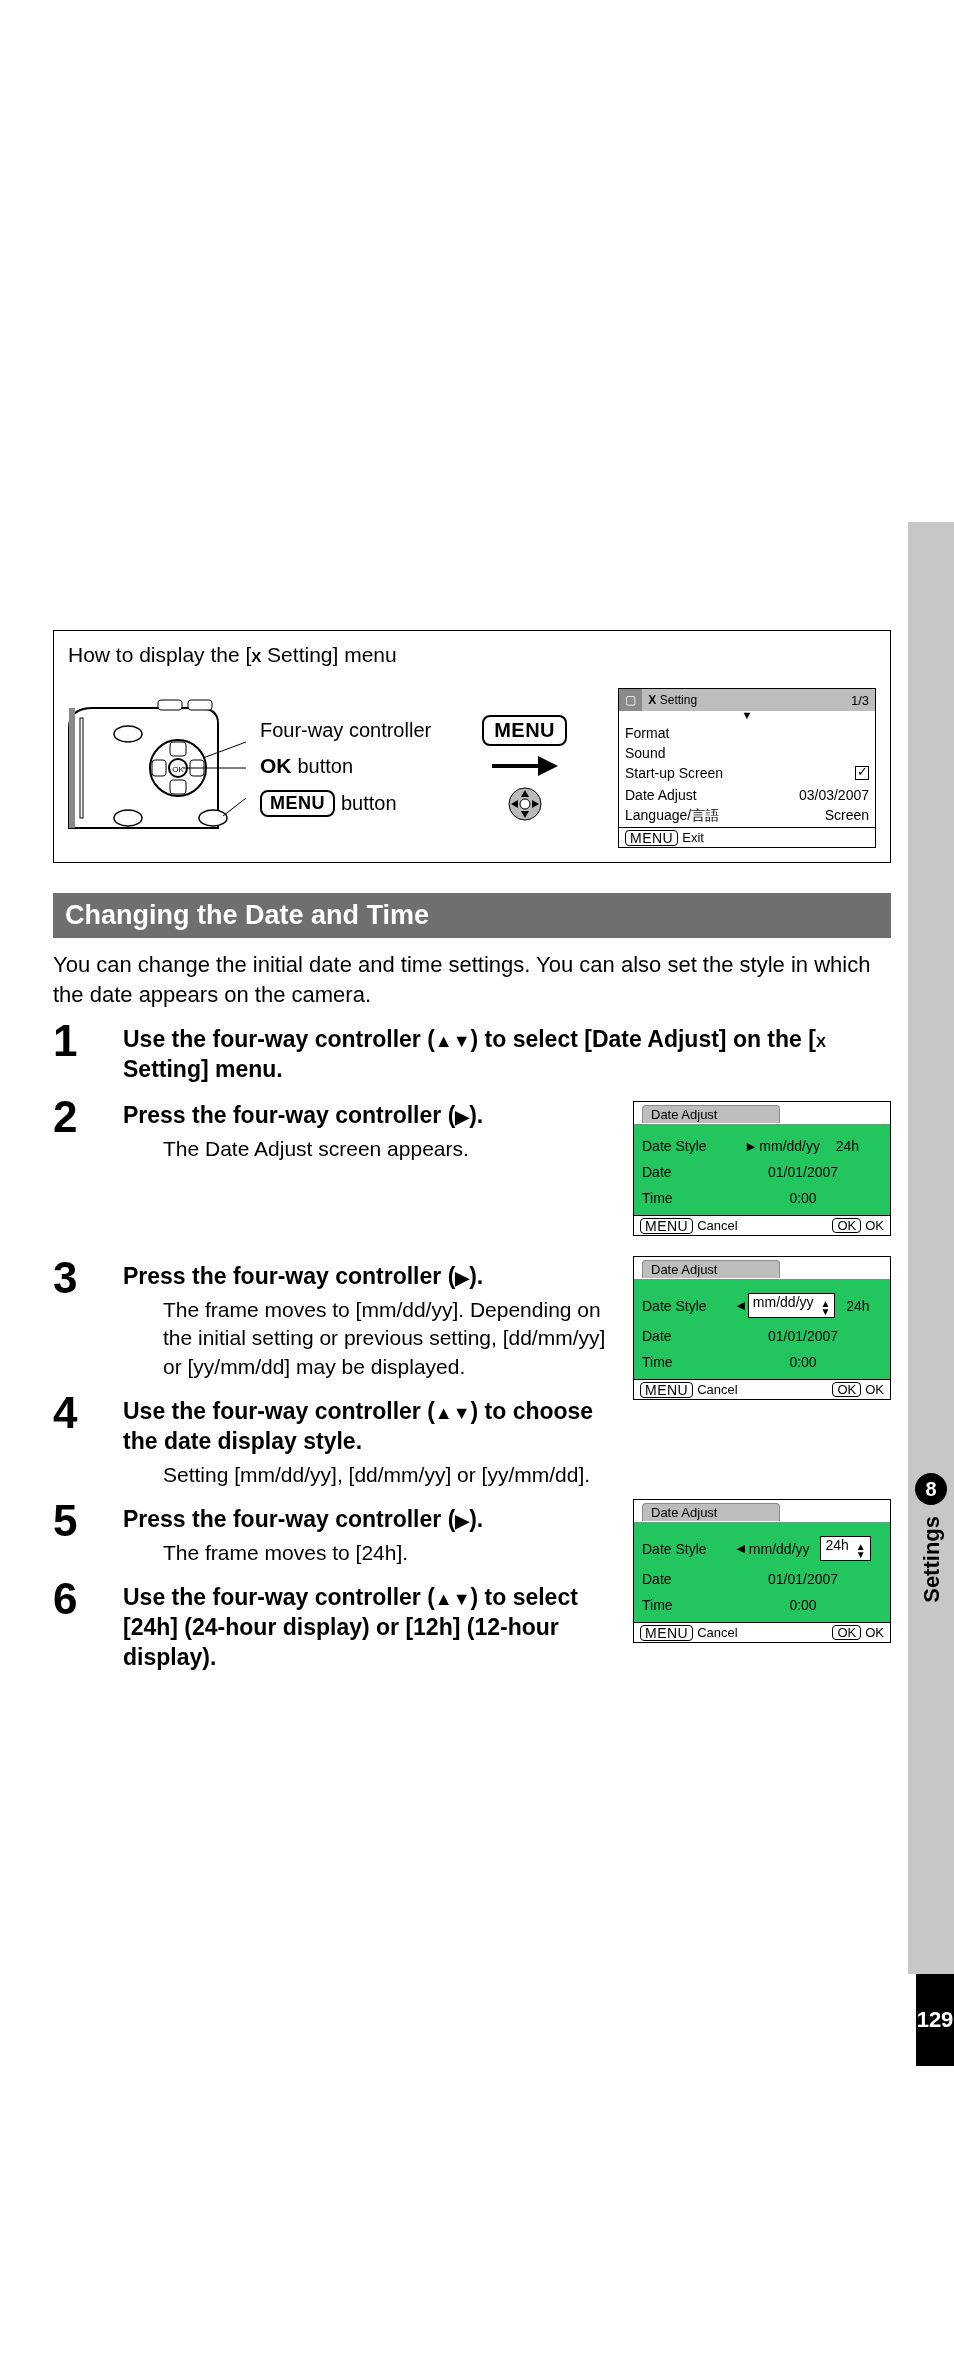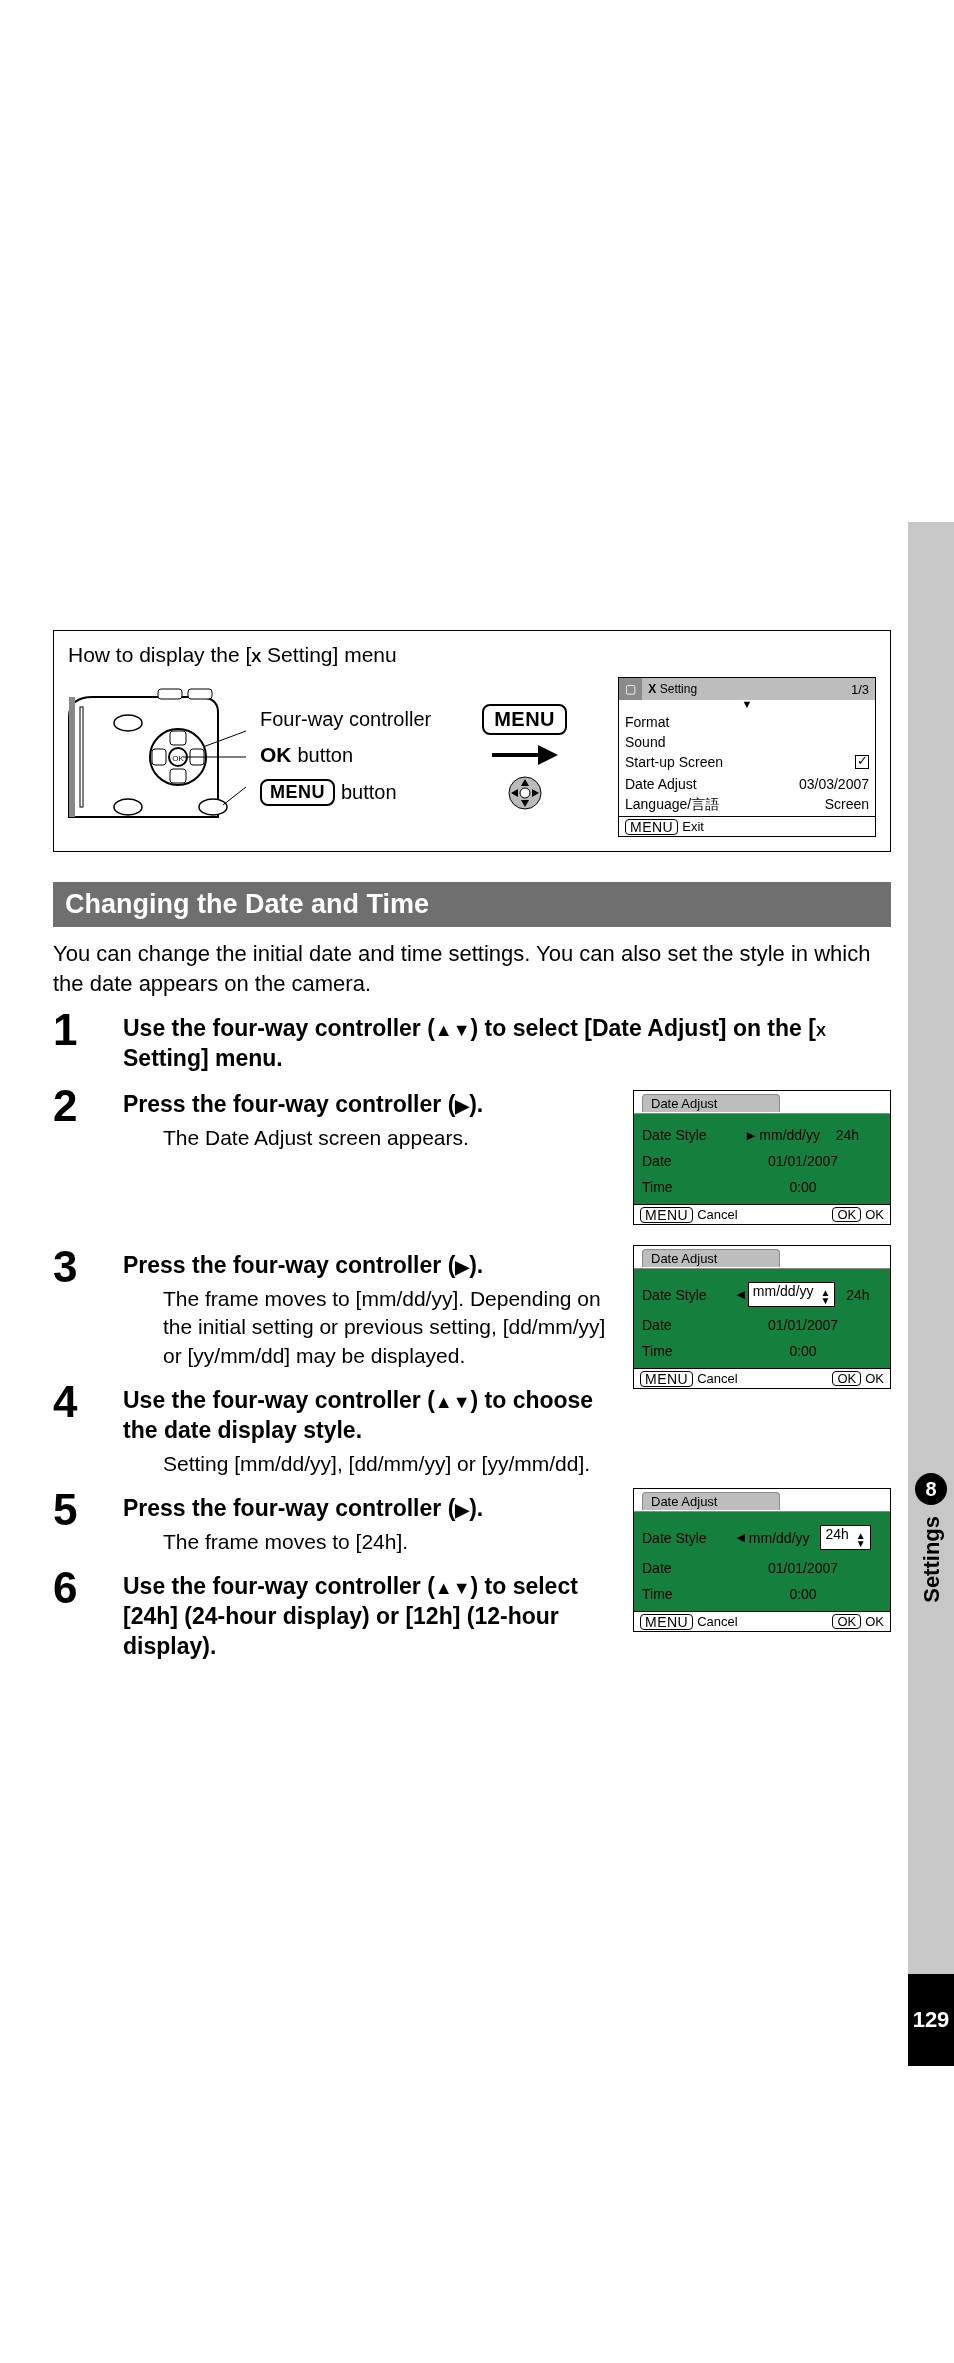--- a/index.html
+++ b/index.html
@@ -25,21 +25,21 @@
     top: 522px;
     right: 0;
     width: 46px;
     height: 1452px;
     background: #c7c7c7;
   }
   .side-tab-black {
     position: absolute;
     right: 0;
     bottom: 297px;
-    width: 46px;
+    width: 38px;
     height: 92px;
     background: #000;
     color: #fff;
     display: flex;
     align-items: center;
     justify-content: center;
     font-size: 22px;
     font-weight: bold;
   }
   .side-chapter-label {
@@ -76,21 +76,21 @@
     width: 838px;
   }
 
   
   .how-box {
     border: 1.5px solid #000;
     padding: 12px 14px 14px 14px;
     position: relative;
     font-size: 21px;
   }
-  .how-title { margin-bottom: 10px; }
+  .how-title { margin-bottom: 21px; }
 
   .how-body {
     display: flex;
     align-items: center;
     gap: 12px;
   }
 
   .camera-svg { flex: 0 0 auto; }
 
   .callouts {
@@ -257,21 +257,21 @@
     border-bottom: none;
     border-top-left-radius: 4px;
     border-top-right-radius: 4px;
     display: flex;
     align-items: center;
     padding: 0 8px;
     font-size: 13px;
   }
   .da-body {
     padding: 8px 8px 4px 8px;
-    background: #15803d;
+    background: #22c55e;
     border-top: 1px solid #8a8a8a;
   }
   .da-row { display: flex; align-items: center; padding: 6px 0; font-size: 14px; }
   .da-row .l { flex: 0 0 82px; }
   .da-row .r { flex: 1 1 auto; text-align: center; display: flex; justify-content: center; align-items: center; gap: 4px; }
   .da-hl {
     background: #fff;
     padding: 1px 4px;
     font-size: 14px;
   }

